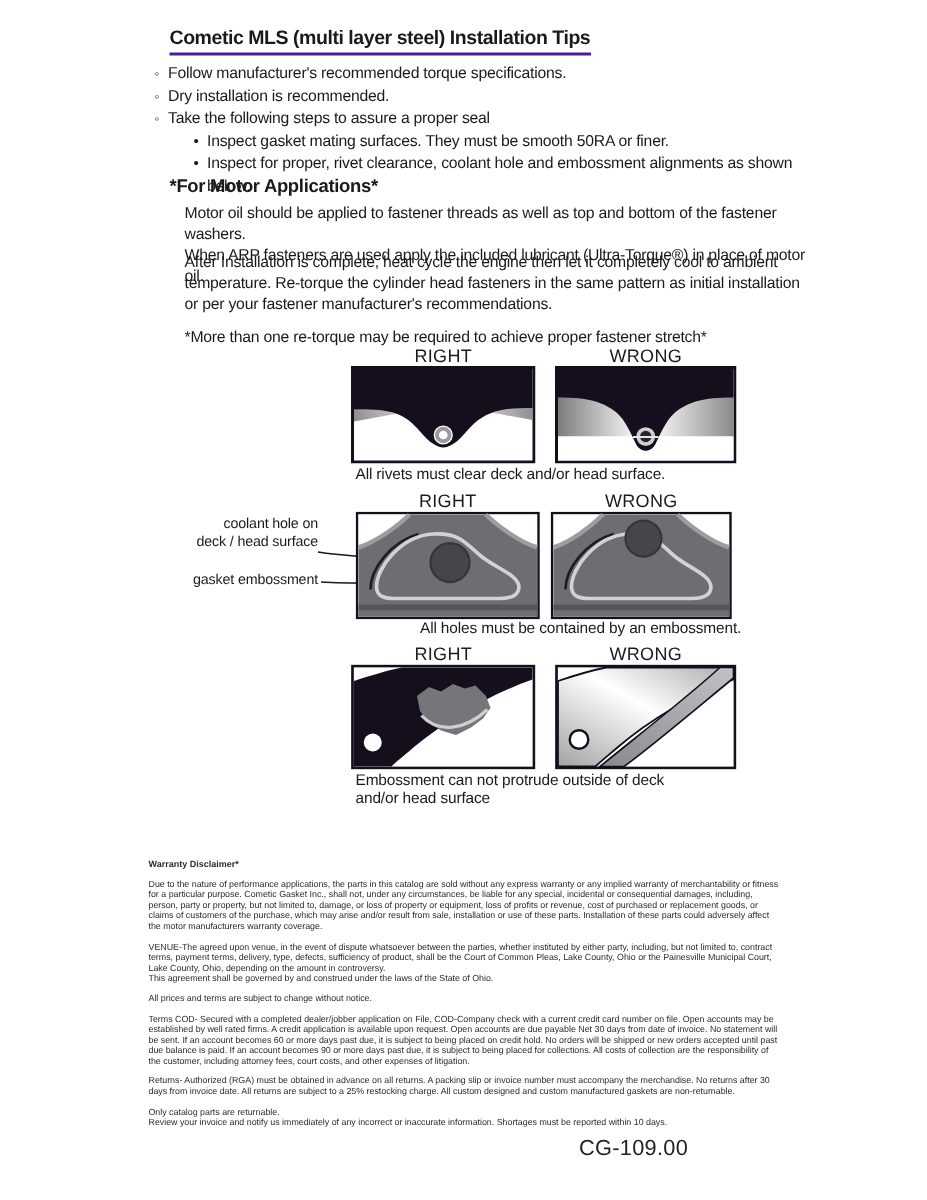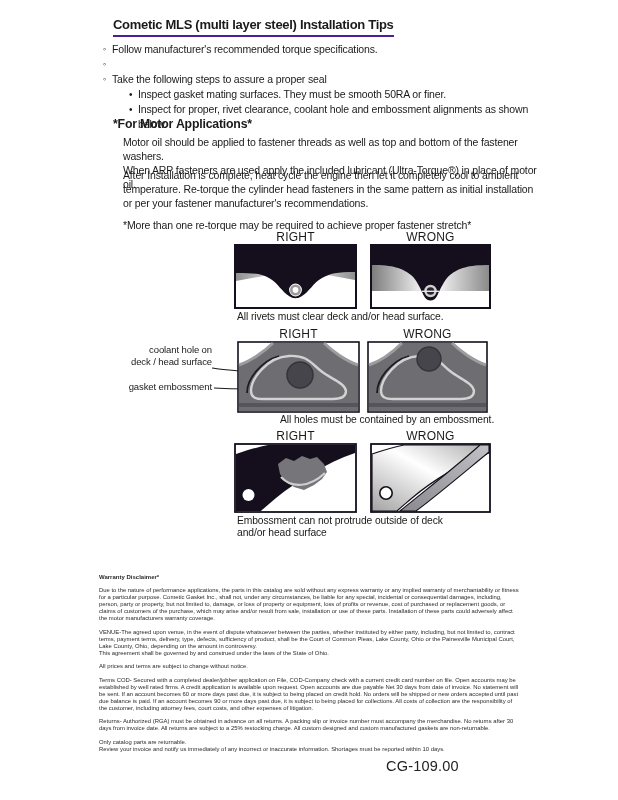--- a/index.html
+++ b/index.html
@@ -34,20 +34,21 @@
 
 <div class="abs title">Cometic MLS (multi layer steel) Installation Tips</div>
 
 <div class="abs bullets">
   <div class="b-row">
     <span class="b-marker">◦</span>
     <span>Follow manufacturer's recommended torque specifications.</span>
   </div>
   <div class="b-row">
     <span class="b-marker">◦</span>
+    <span>Dry installation is recommended.</span>
   </div>
   <div class="b-row">
     <span class="b-marker">◦</span>
     <span>Take the following steps to assure a proper seal</span>
   </div>
   <div class="b-row sub">
     <span class="b-marker">•</span>
     <span>Inspect gasket mating surfaces.  They must be smooth 50RA or finer.</span>
   </div>
   <div class="b-row sub">

